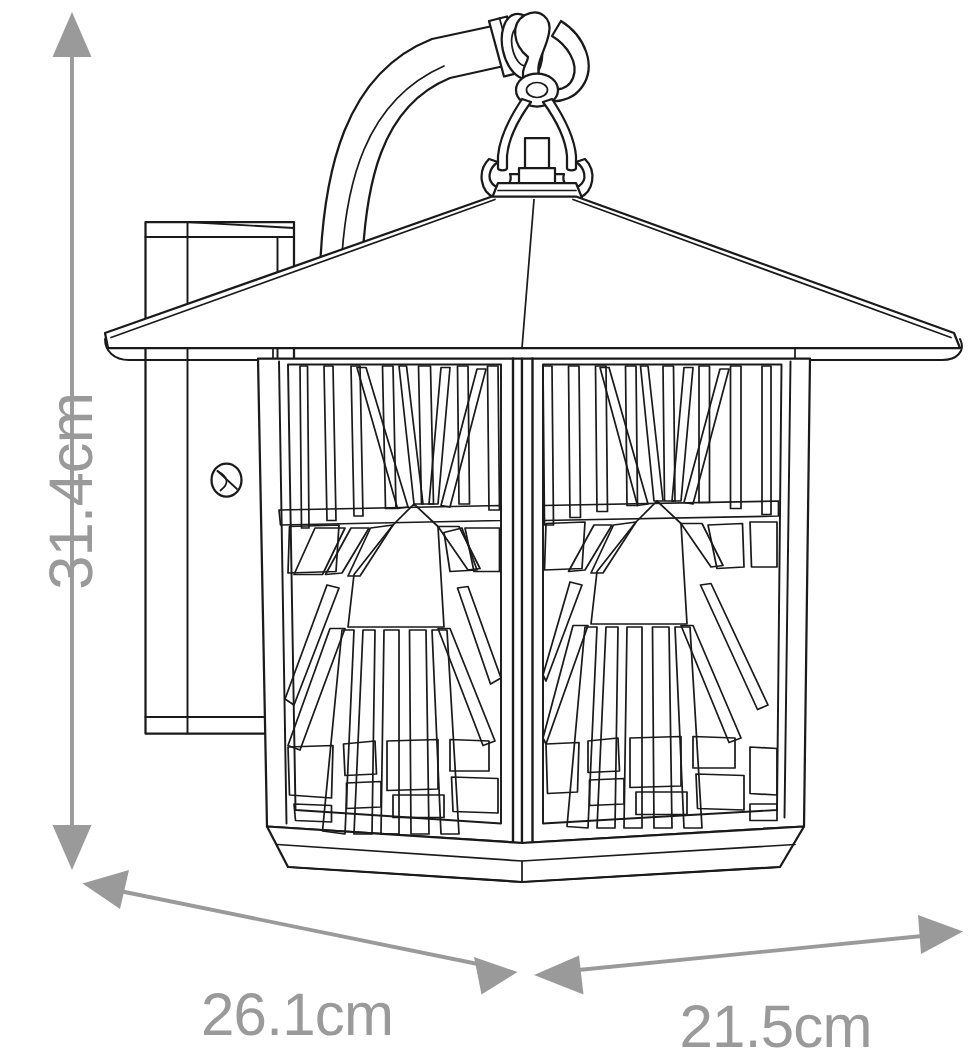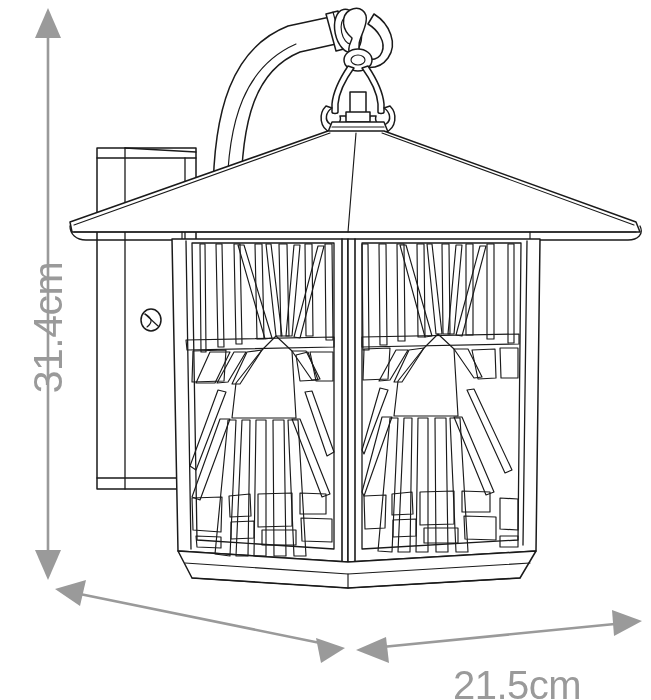--- a/index.html
+++ b/index.html
@@ -316,16 +316,17 @@
     <g>
       <line class="dimline" x1="372" y1="648" x2="625" y2="623"></line>
       <polygon class="dimhead" points="356,650 386,637 389,663"></polygon>
       <polygon class="dimhead" points="642,621 612,610 614,636"></polygon>
     </g>
 
   </svg>
 
   <div class="dim-label" id="label-height">31.4cm</div>
 
+  <div class="dim-label" id="label-width">26.1cm</div>
 
   <div class="dim-label" id="label-depth">21.5cm</div>
 
 </div>
 
 </body></html>

